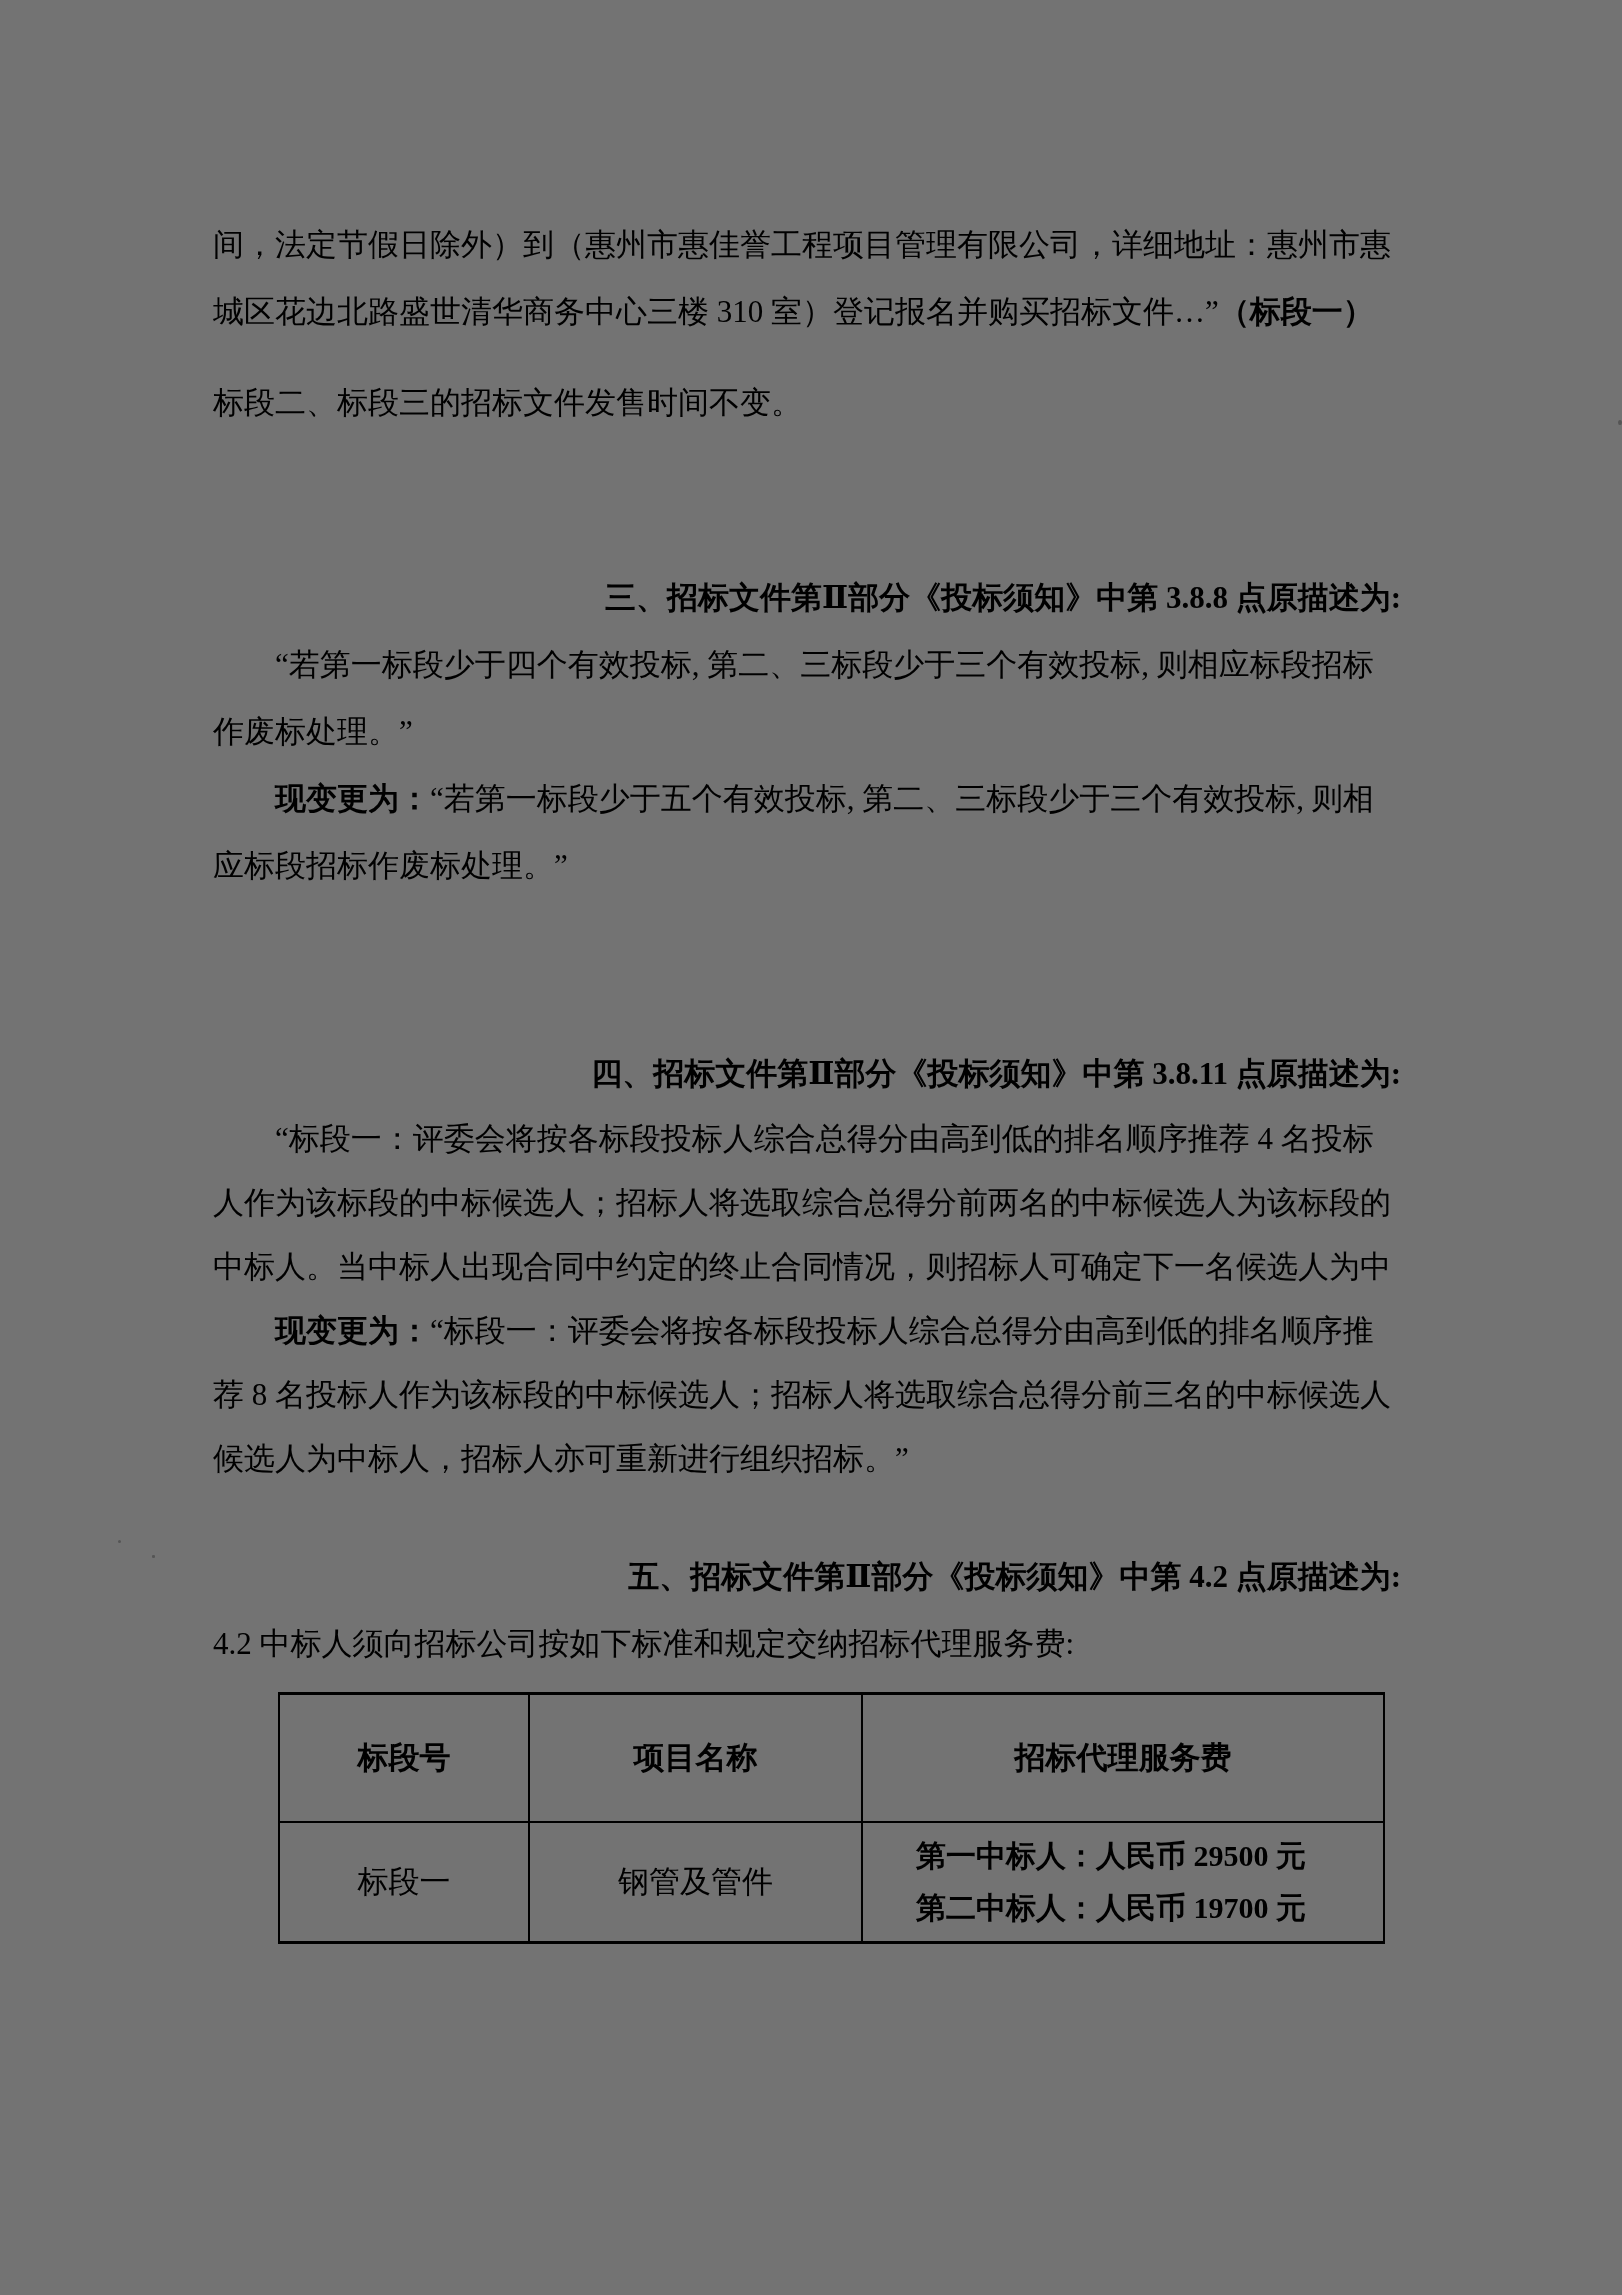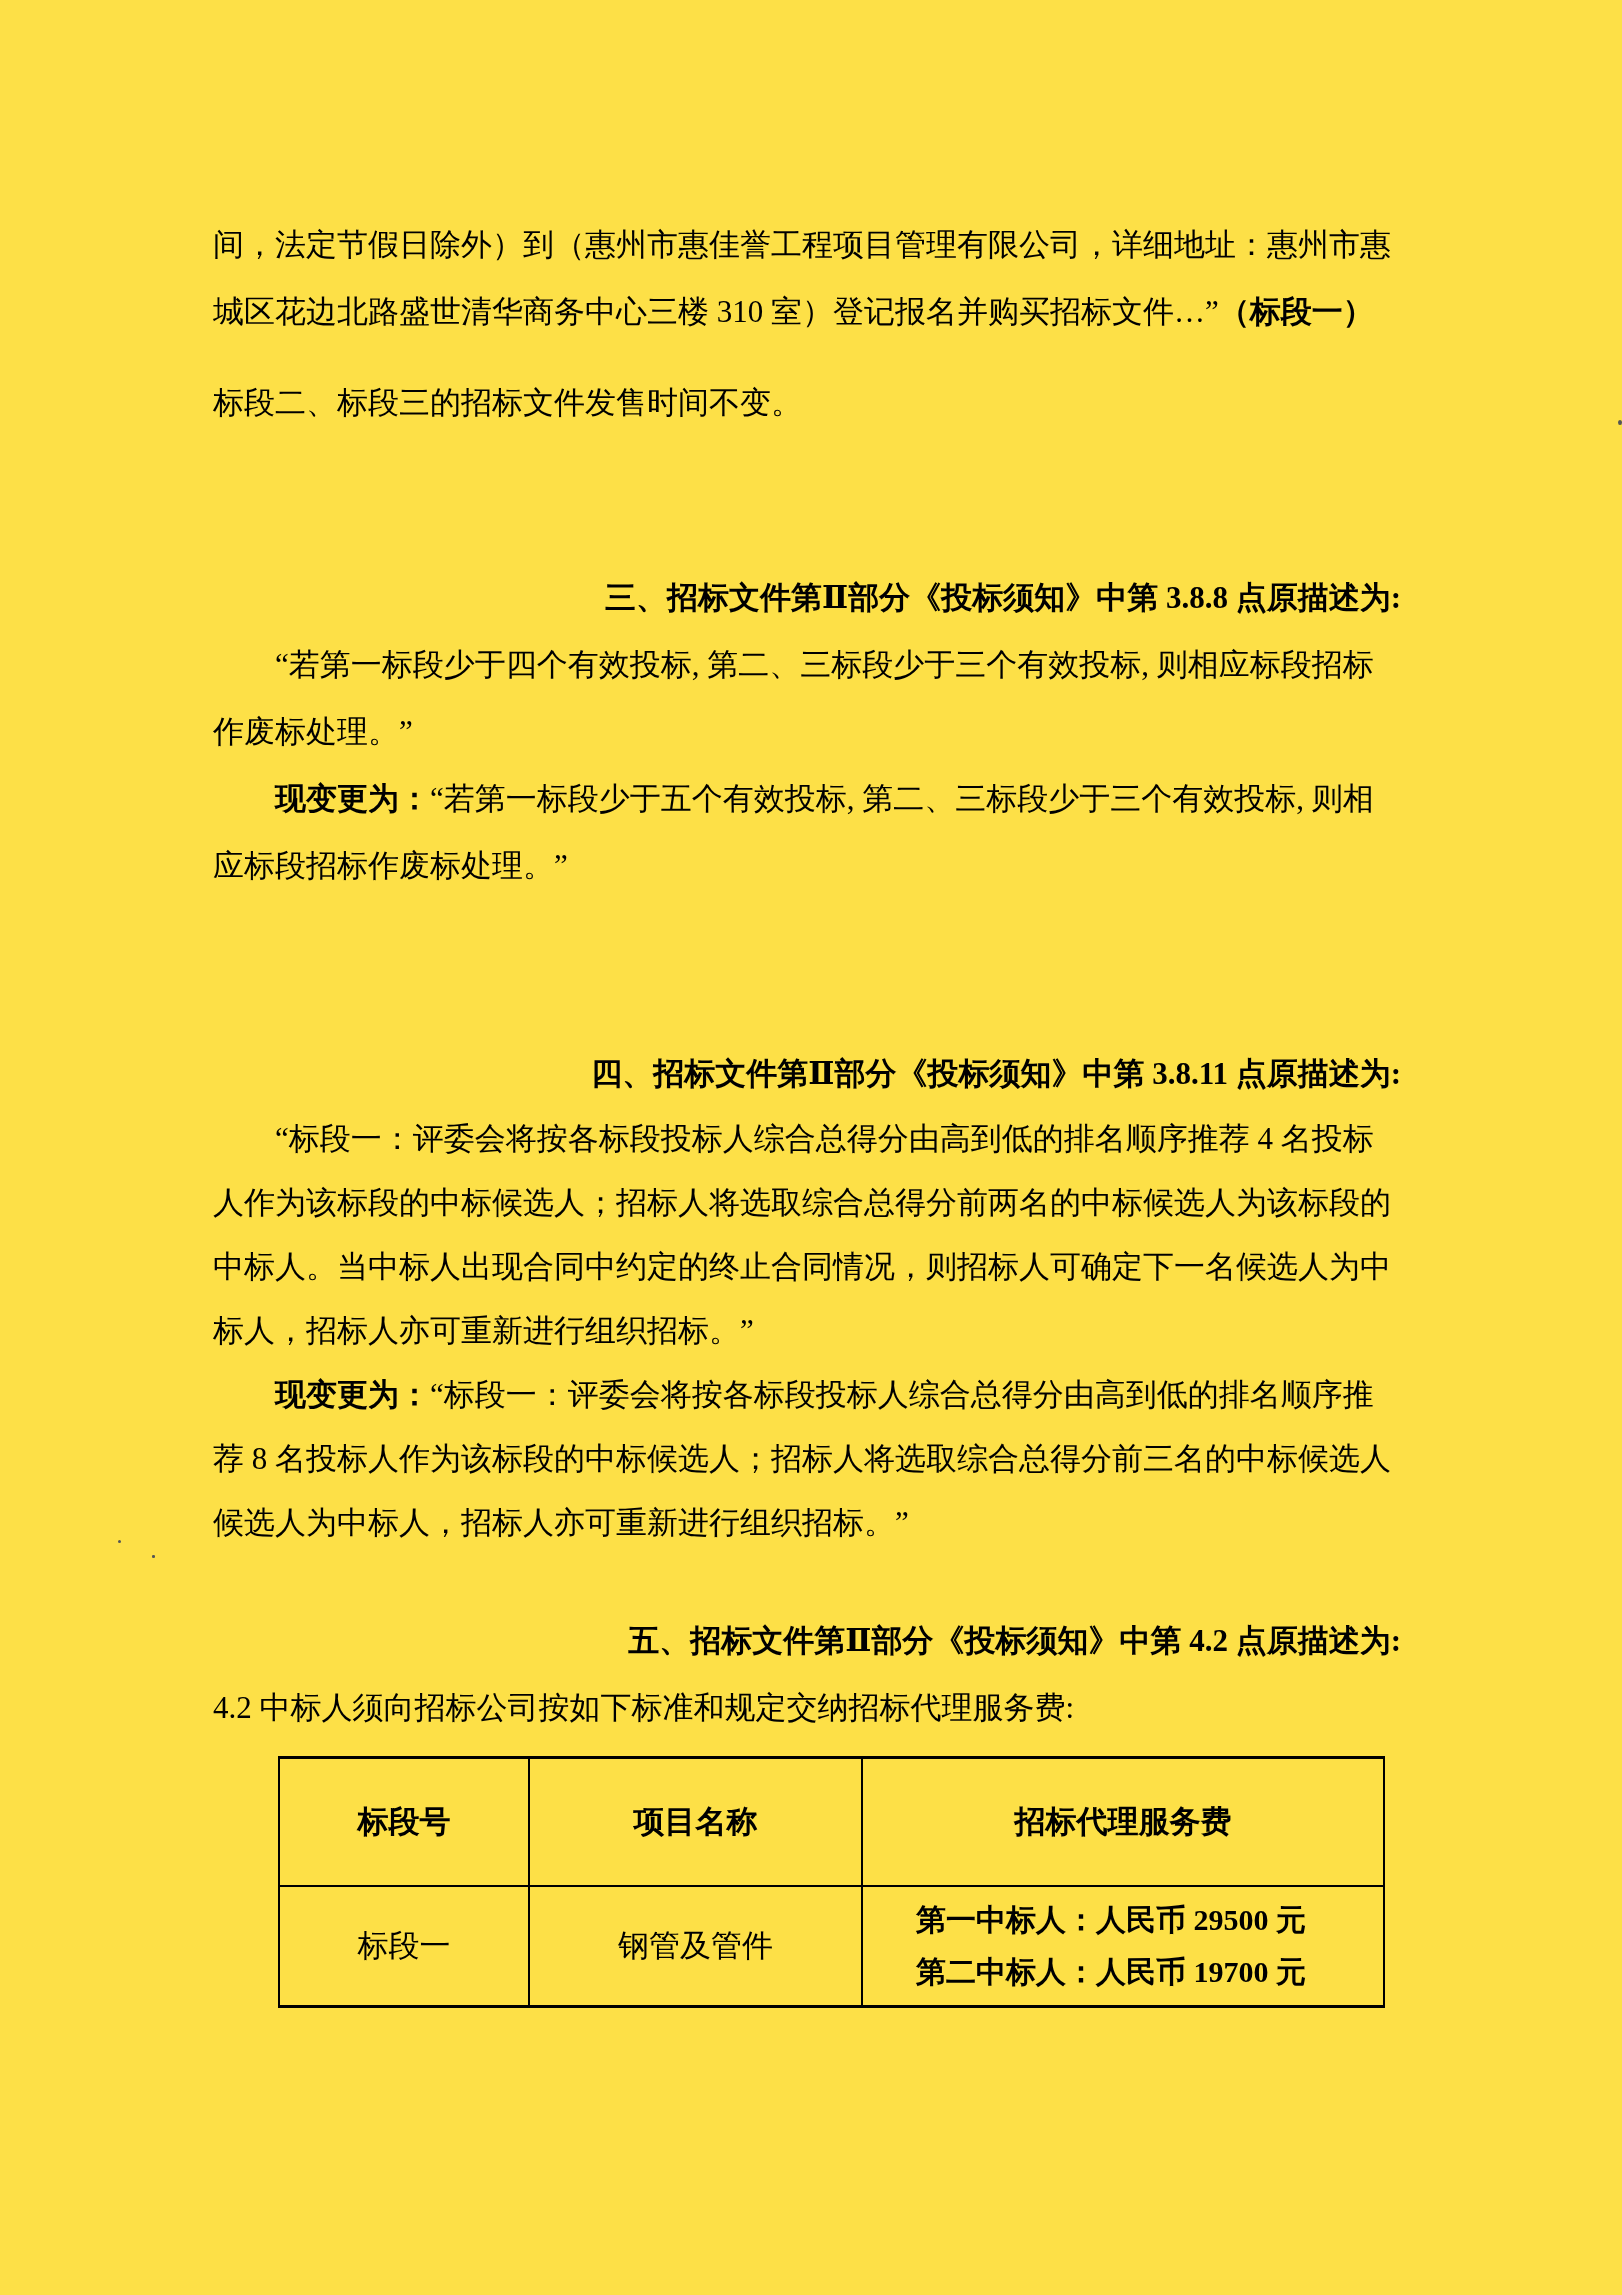--- a/index.html
+++ b/index.html
@@ -1,19 +1,19 @@
 <!DOCTYPE html>
 <html style="font-size:10.5px"><head>
 <meta charset="utf-8">
 <style>
   html,body{margin:0;padding:0;background:#e8e8e8;}
   .page{
     position:relative;
     width:1623px;height:2295px;
-    background:#fde047;
+    background:#737373;
     color:#000;
     font-family:"Liberation Serif","DejaVu Serif",serif;
     overflow:hidden;
   }
   .content{
     position:absolute;
     left:213px;top:0;
     width:1188px;
   }
   .line{
@@ -99,21 +99,20 @@
     <div>
       <div class="line indent"><span class="bold">现变更为：</span><span>“若第一标段少于五个有效投标, 第二、三标段少于三个有效投标, 则相</span></div>
       <div class="line">应标段招标作废标处理。”</div>
     </div>
 
     <div class="h4 heading">四、招标文件第Ⅱ部分《投标须知》中第 3.8.11 点原描述为:</div>
     <div class="s4">
       <div class="line indent">“标段一：评委会将按各标段投标人综合总得分由高到低的排名顺序推荐 4 名投标</div>
       <div class="line">人作为该标段的中标候选人；招标人将选取综合总得分前两名的中标候选人为该标段的</div>
       <div class="line">中标人。当中标人出现合同中约定的终止合同情况，则招标人可确定下一名候选人为中</div>
-      <div class="line">标人，招标人亦可重新进行组织招标。”</div>
     </div>
     <div class="s4">
       <div class="line indent"><span class="bold">现变更为：</span><span>“标段一：评委会将按各标段投标人综合总得分由高到低的排名顺序推</span></div>
       <div class="line">荐 8 名投标人作为该标段的中标候选人；招标人将选取综合总得分前三名的中标候选人</div>
       <div class="line">候选人为中标人，招标人亦可重新进行组织招标。”</div>
     </div>
 
     <div class="h5 heading">五、招标文件第Ⅱ部分《投标须知》中第 4.2 点原描述为:</div>
     <div class="line">4.2 中标人须向招标公司按如下标准和规定交纳招标代理服务费:</div>
 

